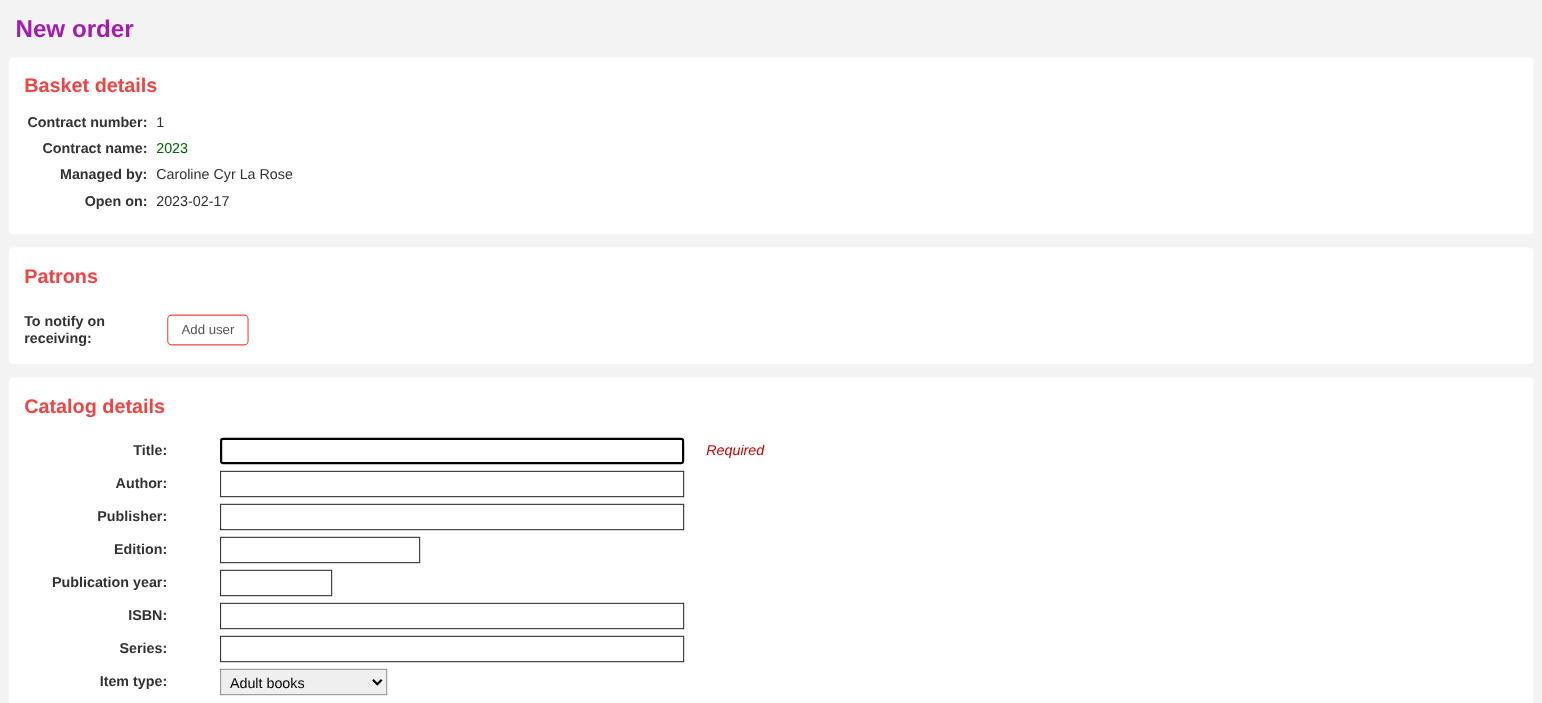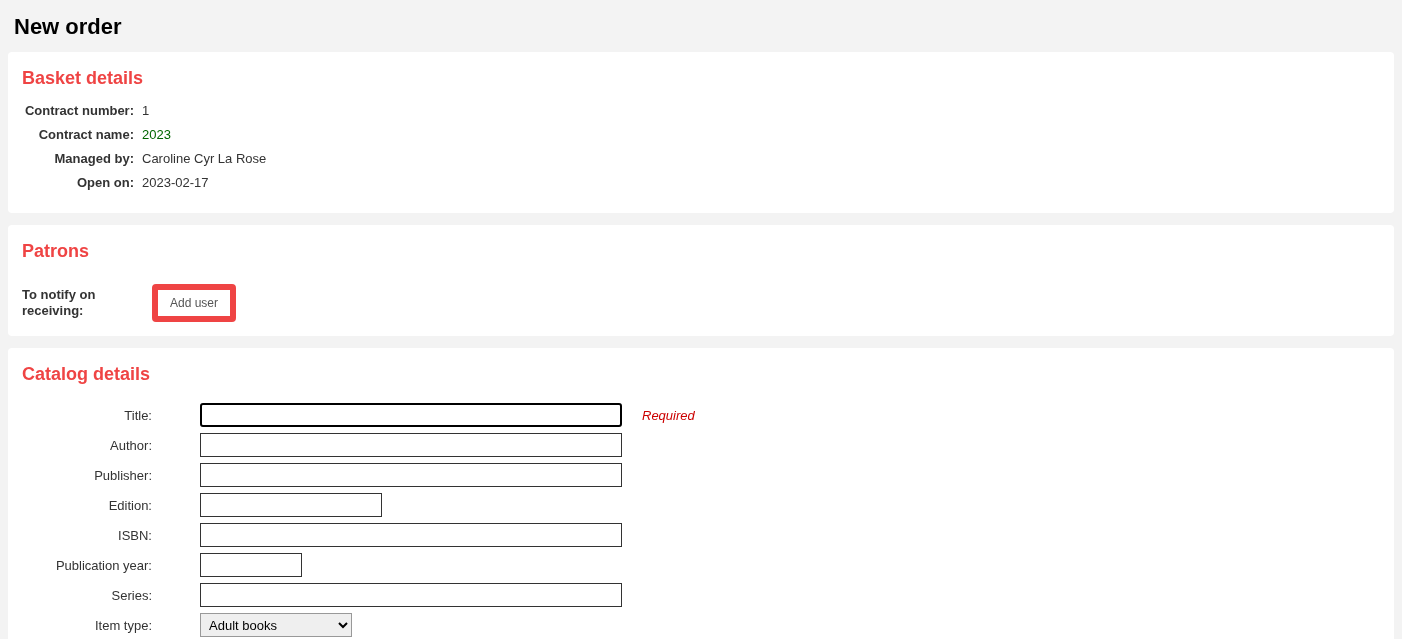--- a/index.html
+++ b/index.html
@@ -14,21 +14,21 @@
     color: #333;
     width: 1402px;
   }
   .page {
     padding: 6px 8px 20px 8px;
   }
   h2.page-title {
     font-size: 22px;
     font-weight: bold;
     margin: 8px 0 12px 6px;
-    color: #000000;
+    color: #a21caf;
   }
   fieldset.panel {
     background: #fff;
     border: none;
     border-radius: 4px;
     margin: 0 0 12px 0;
     padding: 10px 14px 14px 14px;
   }
   fieldset.panel legend {
     font-size: 18px;
@@ -67,36 +67,36 @@
   }
   .patron-label {
     width: 130px;
     text-align: left;
     font-weight: bold;
     padding-right: 10px;
     line-height: 1.25;
   }
   button.add-user {
     background: #fff;
-    border: 6px solid #ef4444;
+    border: 1px solid #ef4444;
     border-radius: 4px;
     padding: 6px 12px;
     font-size: 12px;
     color: #555;
     cursor: pointer;
   }
   .form-row {
     display: flex;
     align-items: center;
     margin: 6px 0;
   }
   .form-label {
     width: 130px;
     text-align: right;
-    font-weight: normal;
+    font-weight: bold;
     padding-right: 0;
     flex-shrink: 0;
   }
   .form-input {
     border: 1px solid #333;
     padding: 3px 4px;
     font-size: 13px;
     height: 24px;
     margin-left: 48px;
   }
@@ -178,27 +178,27 @@
         <div class="form-label">Publisher:</div>
         <input type="text" class="form-input w-lg" value="" style="">
       </div>
 
       <div class="form-row">
         <div class="form-label">Edition:</div>
         <input type="text" class="form-input w-md" value="" style="">
       </div>
 
       <div class="form-row">
-        <div class="form-label">ISBN:</div>
-        <input type="text" class="form-input w-lg" value="" style="">
-      </div>
-
-      <div class="form-row">
         <div class="form-label">Publication year:</div>
         <input type="text" class="form-input w-sm" value="" style="">
+      </div>
+
+      <div class="form-row">
+        <div class="form-label">ISBN:</div>
+        <input type="text" class="form-input w-lg" value="" style="">
       </div>
 
       <div class="form-row">
         <div class="form-label">Series:</div>
         <input type="text" class="form-input w-lg" value="" style="">
       </div>
 
       <div class="form-row">
         <div class="form-label">Item type:</div>
         <select class="form-input">

